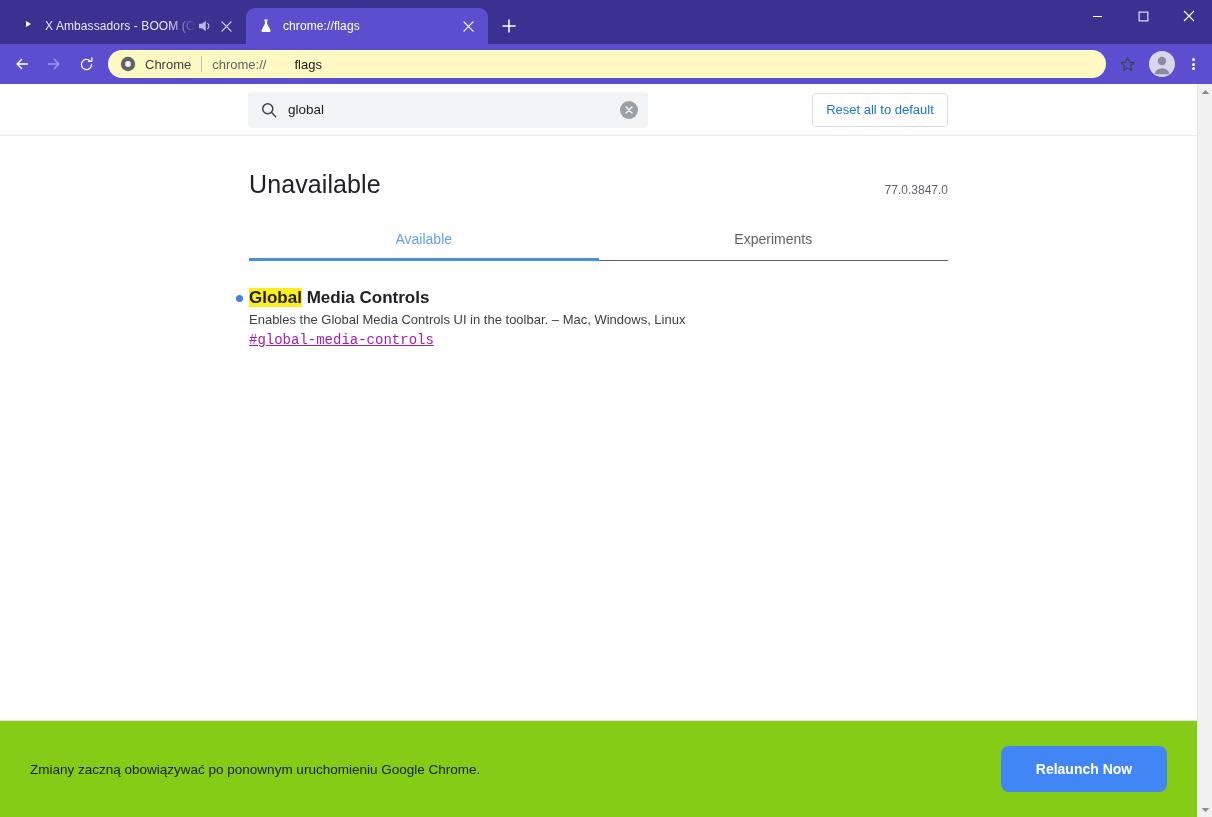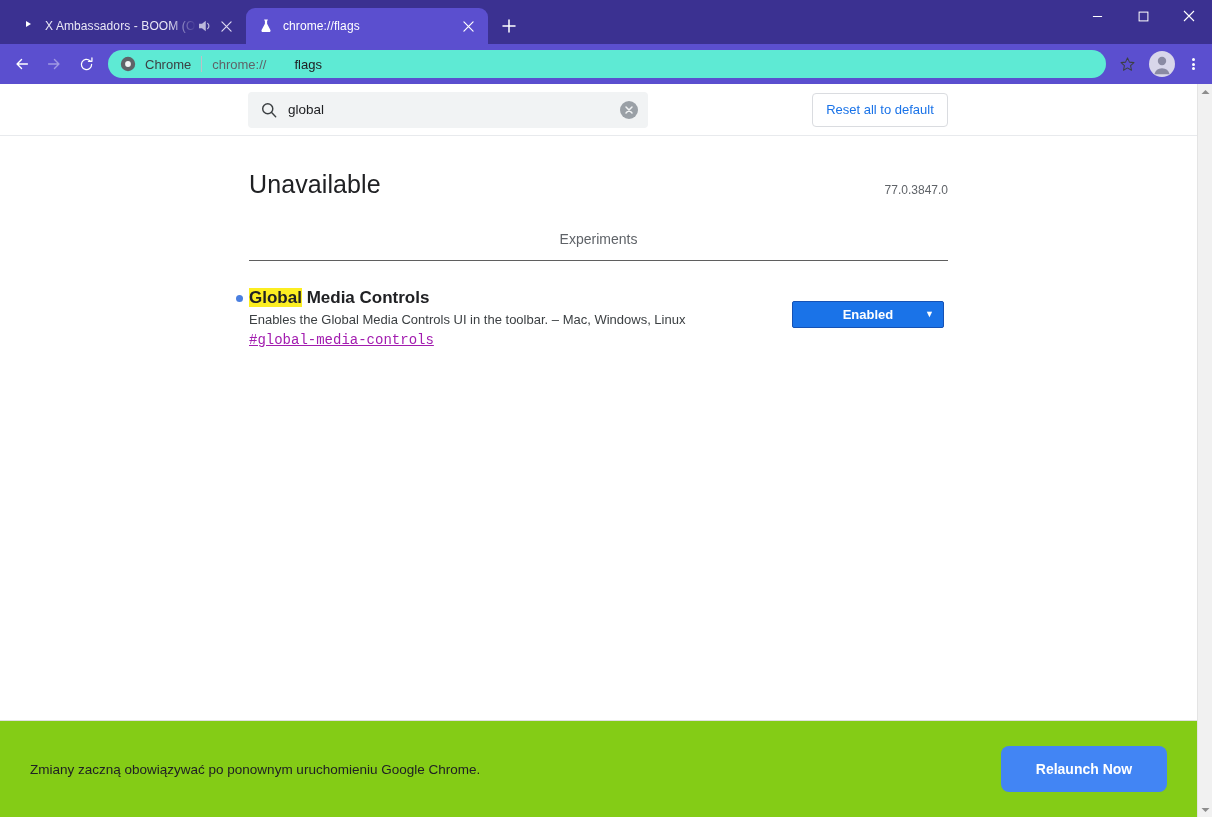--- a/index.html
+++ b/index.html
@@ -129,21 +129,21 @@
     display: flex; align-items: center; justify-content: center;
     border-radius: 50%;
     cursor: pointer;
     flex: 0 0 32px;
   }
   .navbtn.disabled { opacity: .42; }
 
   .omnibox {
     flex: 1 1 auto;
     height: 28px;
-    background: #5eead4;
+    background: #fef9c3;
     border-radius: 14px;
     display: flex;
     align-items: center;
     padding: 0 10px 0 12px;
     margin: 0 8px 0 6px;
     cursor: text;
     overflow: hidden;
   }
   .omni-chrome-icon { width: 16px; height: 16px; flex: 0 0 16px; margin-right: 9px; }
   .omni-label {
@@ -555,38 +555,35 @@
     </div>
 
     <div class="content">
 
       <div class="title-row">
         <div class="page-title">Unavailable</div>
         <div class="version">77.0.3847.0</div>
       </div>
 
       <div class="tabs-row">
+        <div class="ftab selected">Available</div>
         <div class="ftab">Experiments</div>
       </div>
 
       <div class="flag-list">
         <div class="flag-row">
           <div class="flag-info">
             <div class="flag-name">
               <span class="flag-dot"></span>
               <span class="hl">Global</span><span> Media Controls</span>
             </div>
             <div class="flag-desc">Enables the Global Media Controls UI in the toolbar. – Mac, Windows, Linux</div>
             <a class="flag-anchor">#global-media-controls</a>
           </div>
 
-          <div class="flag-select">
-            <span>Enabled</span>
-            <span class="caret">▼</span>
-          </div>
         </div>
       </div>
     </div>
 
     <div class="relaunch-bar">
       <div class="relaunch-text">Zmiany zaczną obowiązywać po ponownym uruchomieniu Google Chrome.</div>
       <button class="relaunch-btn">Relaunch Now</button>
     </div>
   </div>
 

